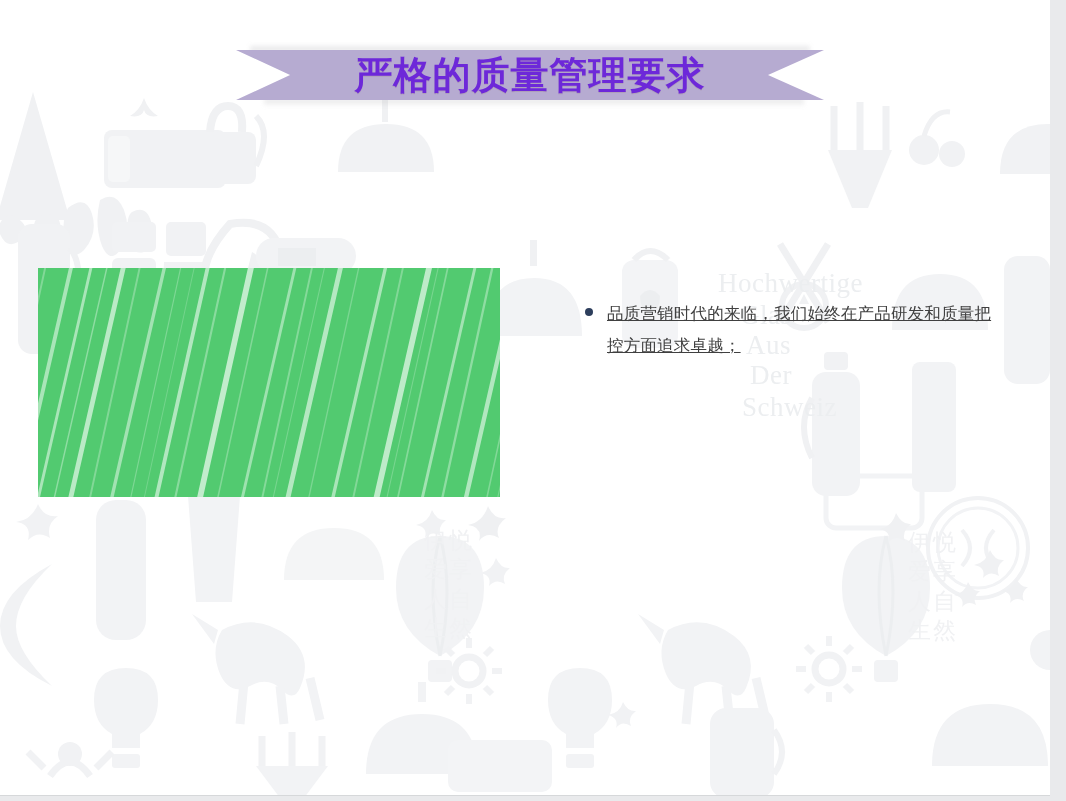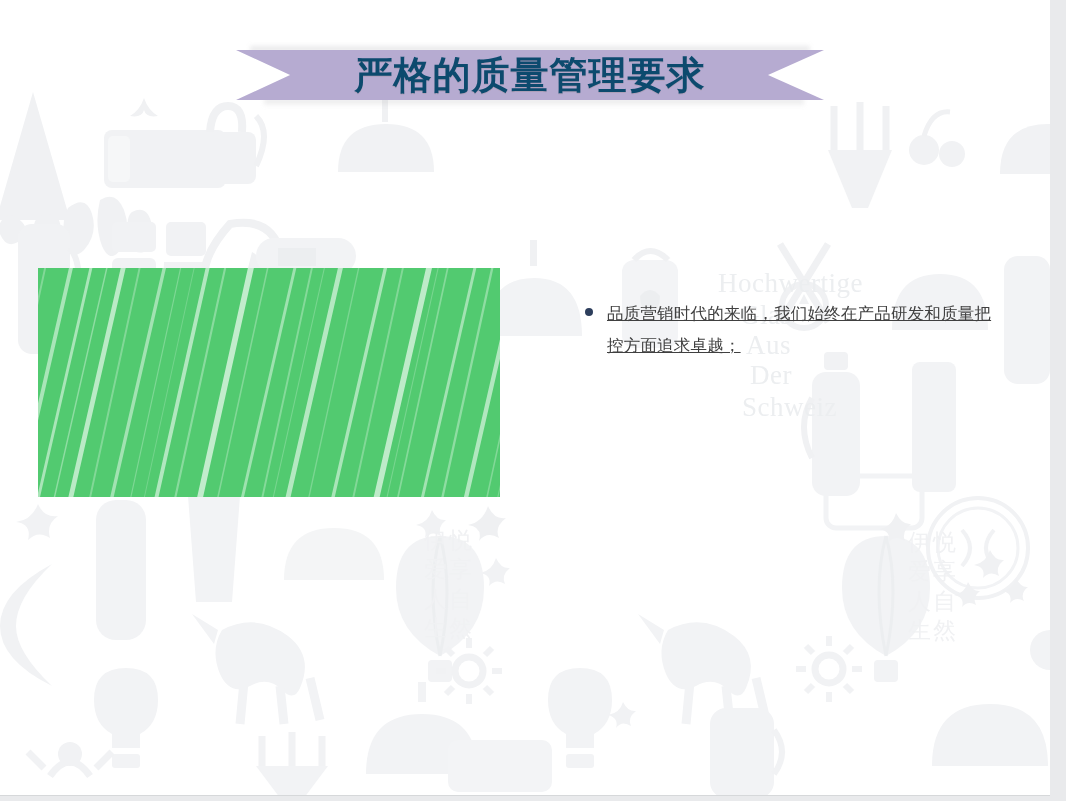--- a/index.html
+++ b/index.html
@@ -97,21 +97,21 @@
     background: linear-gradient(to bottom, rgba(150,150,155,.26) 0%, rgba(255,255,255,0) 100%);
     filter: blur(2px);
   }
   #title-banner-text {
     position: absolute;
     left: 0; top: 0;
     width: 100%; height: 50px;
     display: flex;
     align-items: center;
     justify-content: center;
-    color: #0c4a6e;
+    color: #6d28d9;
     font-size: 38px;
     font-weight: bold;
     letter-spacing: 1px;
     line-height: 1;
     text-shadow: 0 1px 0 rgba(120,70,20,.12);
   }
 
   
   #green-callout {
     position: absolute;

